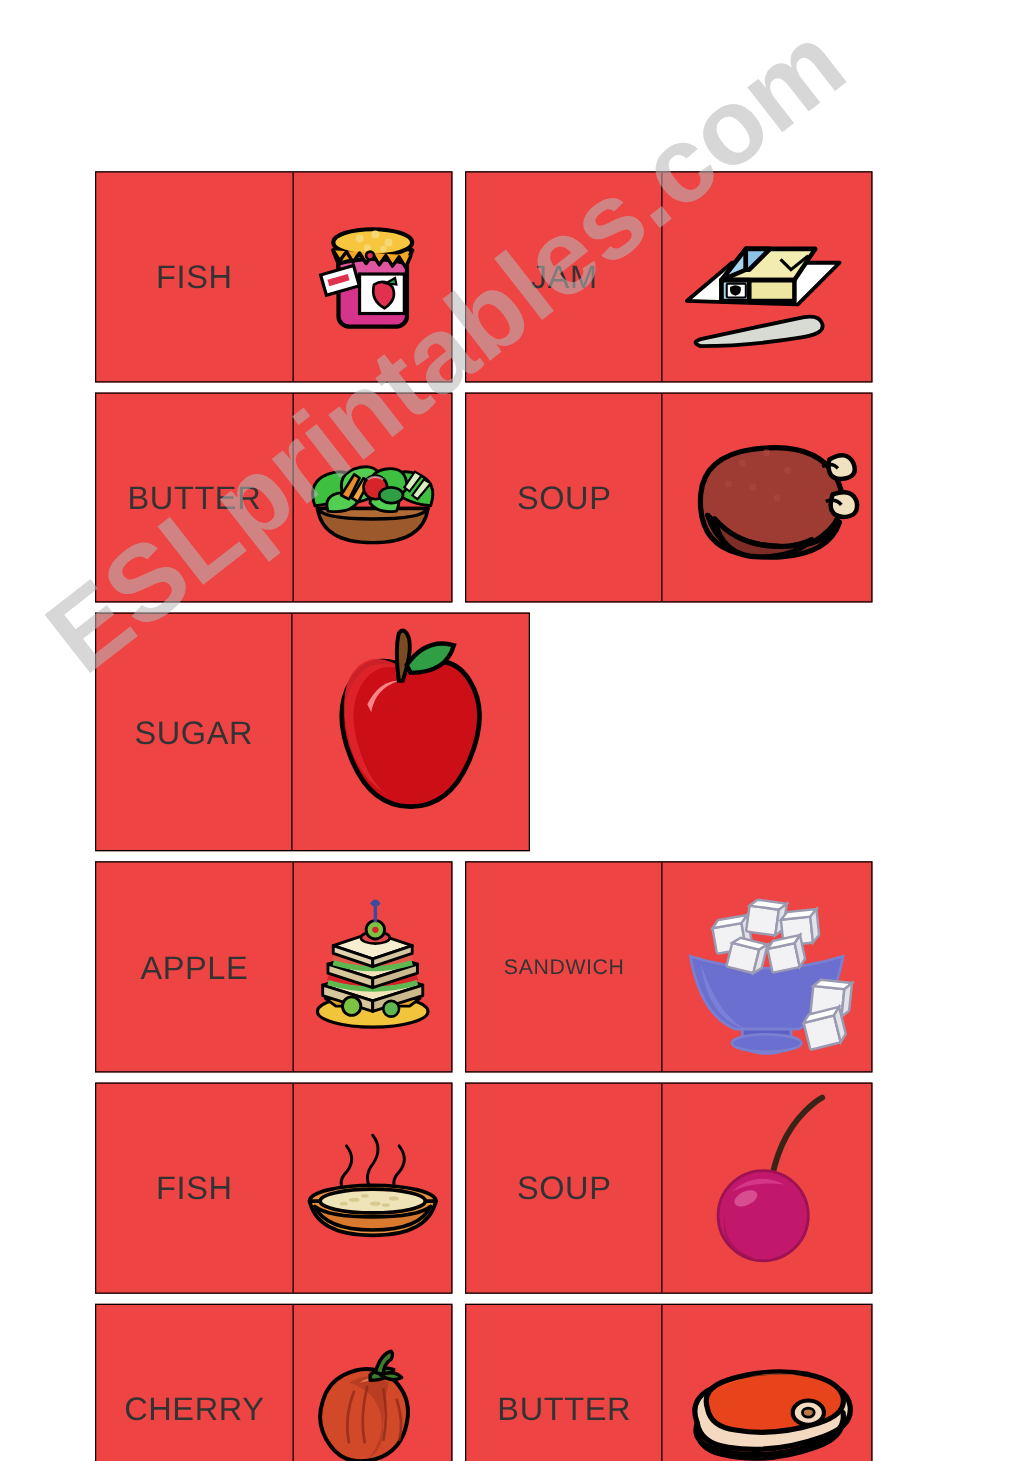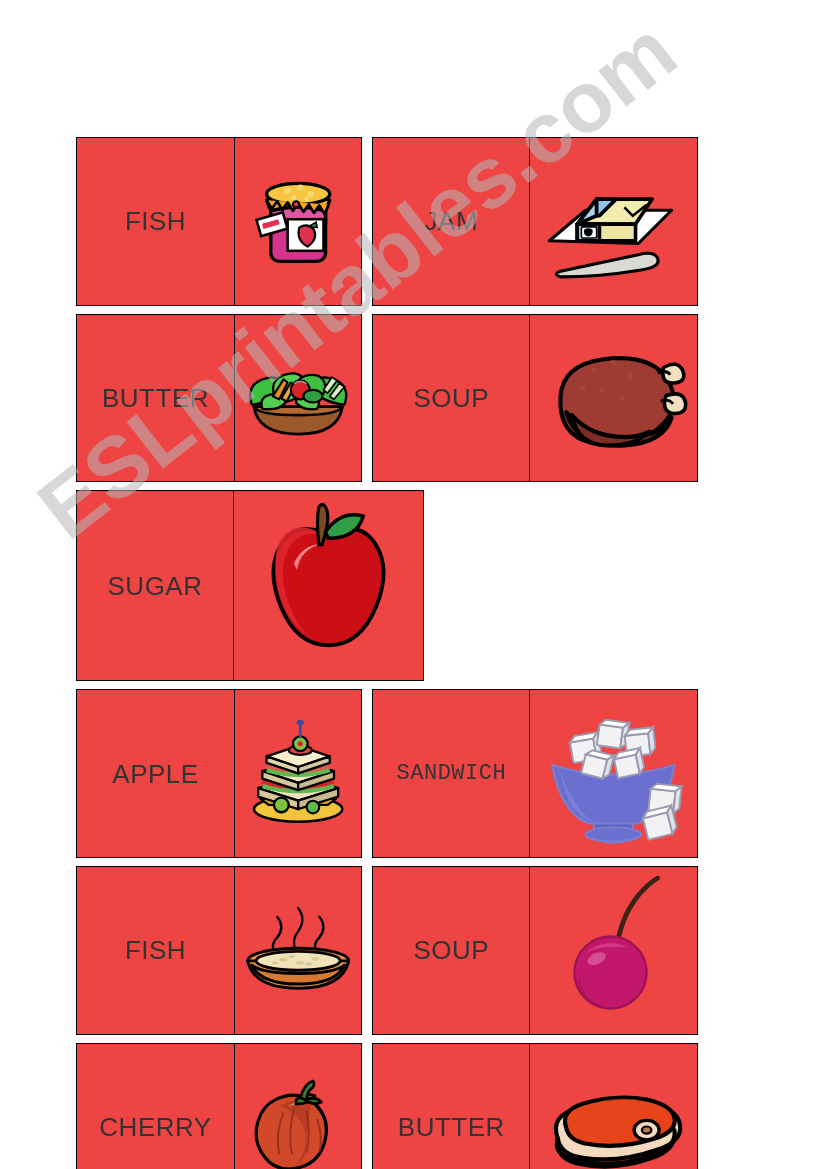--- a/index.html
+++ b/index.html
@@ -29,21 +29,21 @@
     flex:0 0 158px;
     display:flex;align-items:center;justify-content:center;
     border-right:1px solid #000;
     box-sizing:border-box;
   }
   .domino.right .word-half{flex:0 0 157px;}
   .word{
     color:#333333;font-size:26px;letter-spacing:.5px;
     line-height:1;white-space:nowrap;
   }
-  .word.small{font-size:22px;font-family:Liberation Mono, monospace;}
+  .word.small{font-size:17px;}
 
   .pic-half{
     flex:1;position:relative;
     display:flex;align-items:center;justify-content:center;
     box-sizing:border-box;
   }
   .pic{width:100%;height:100%;display:block;}
 
   
   .watermark{

